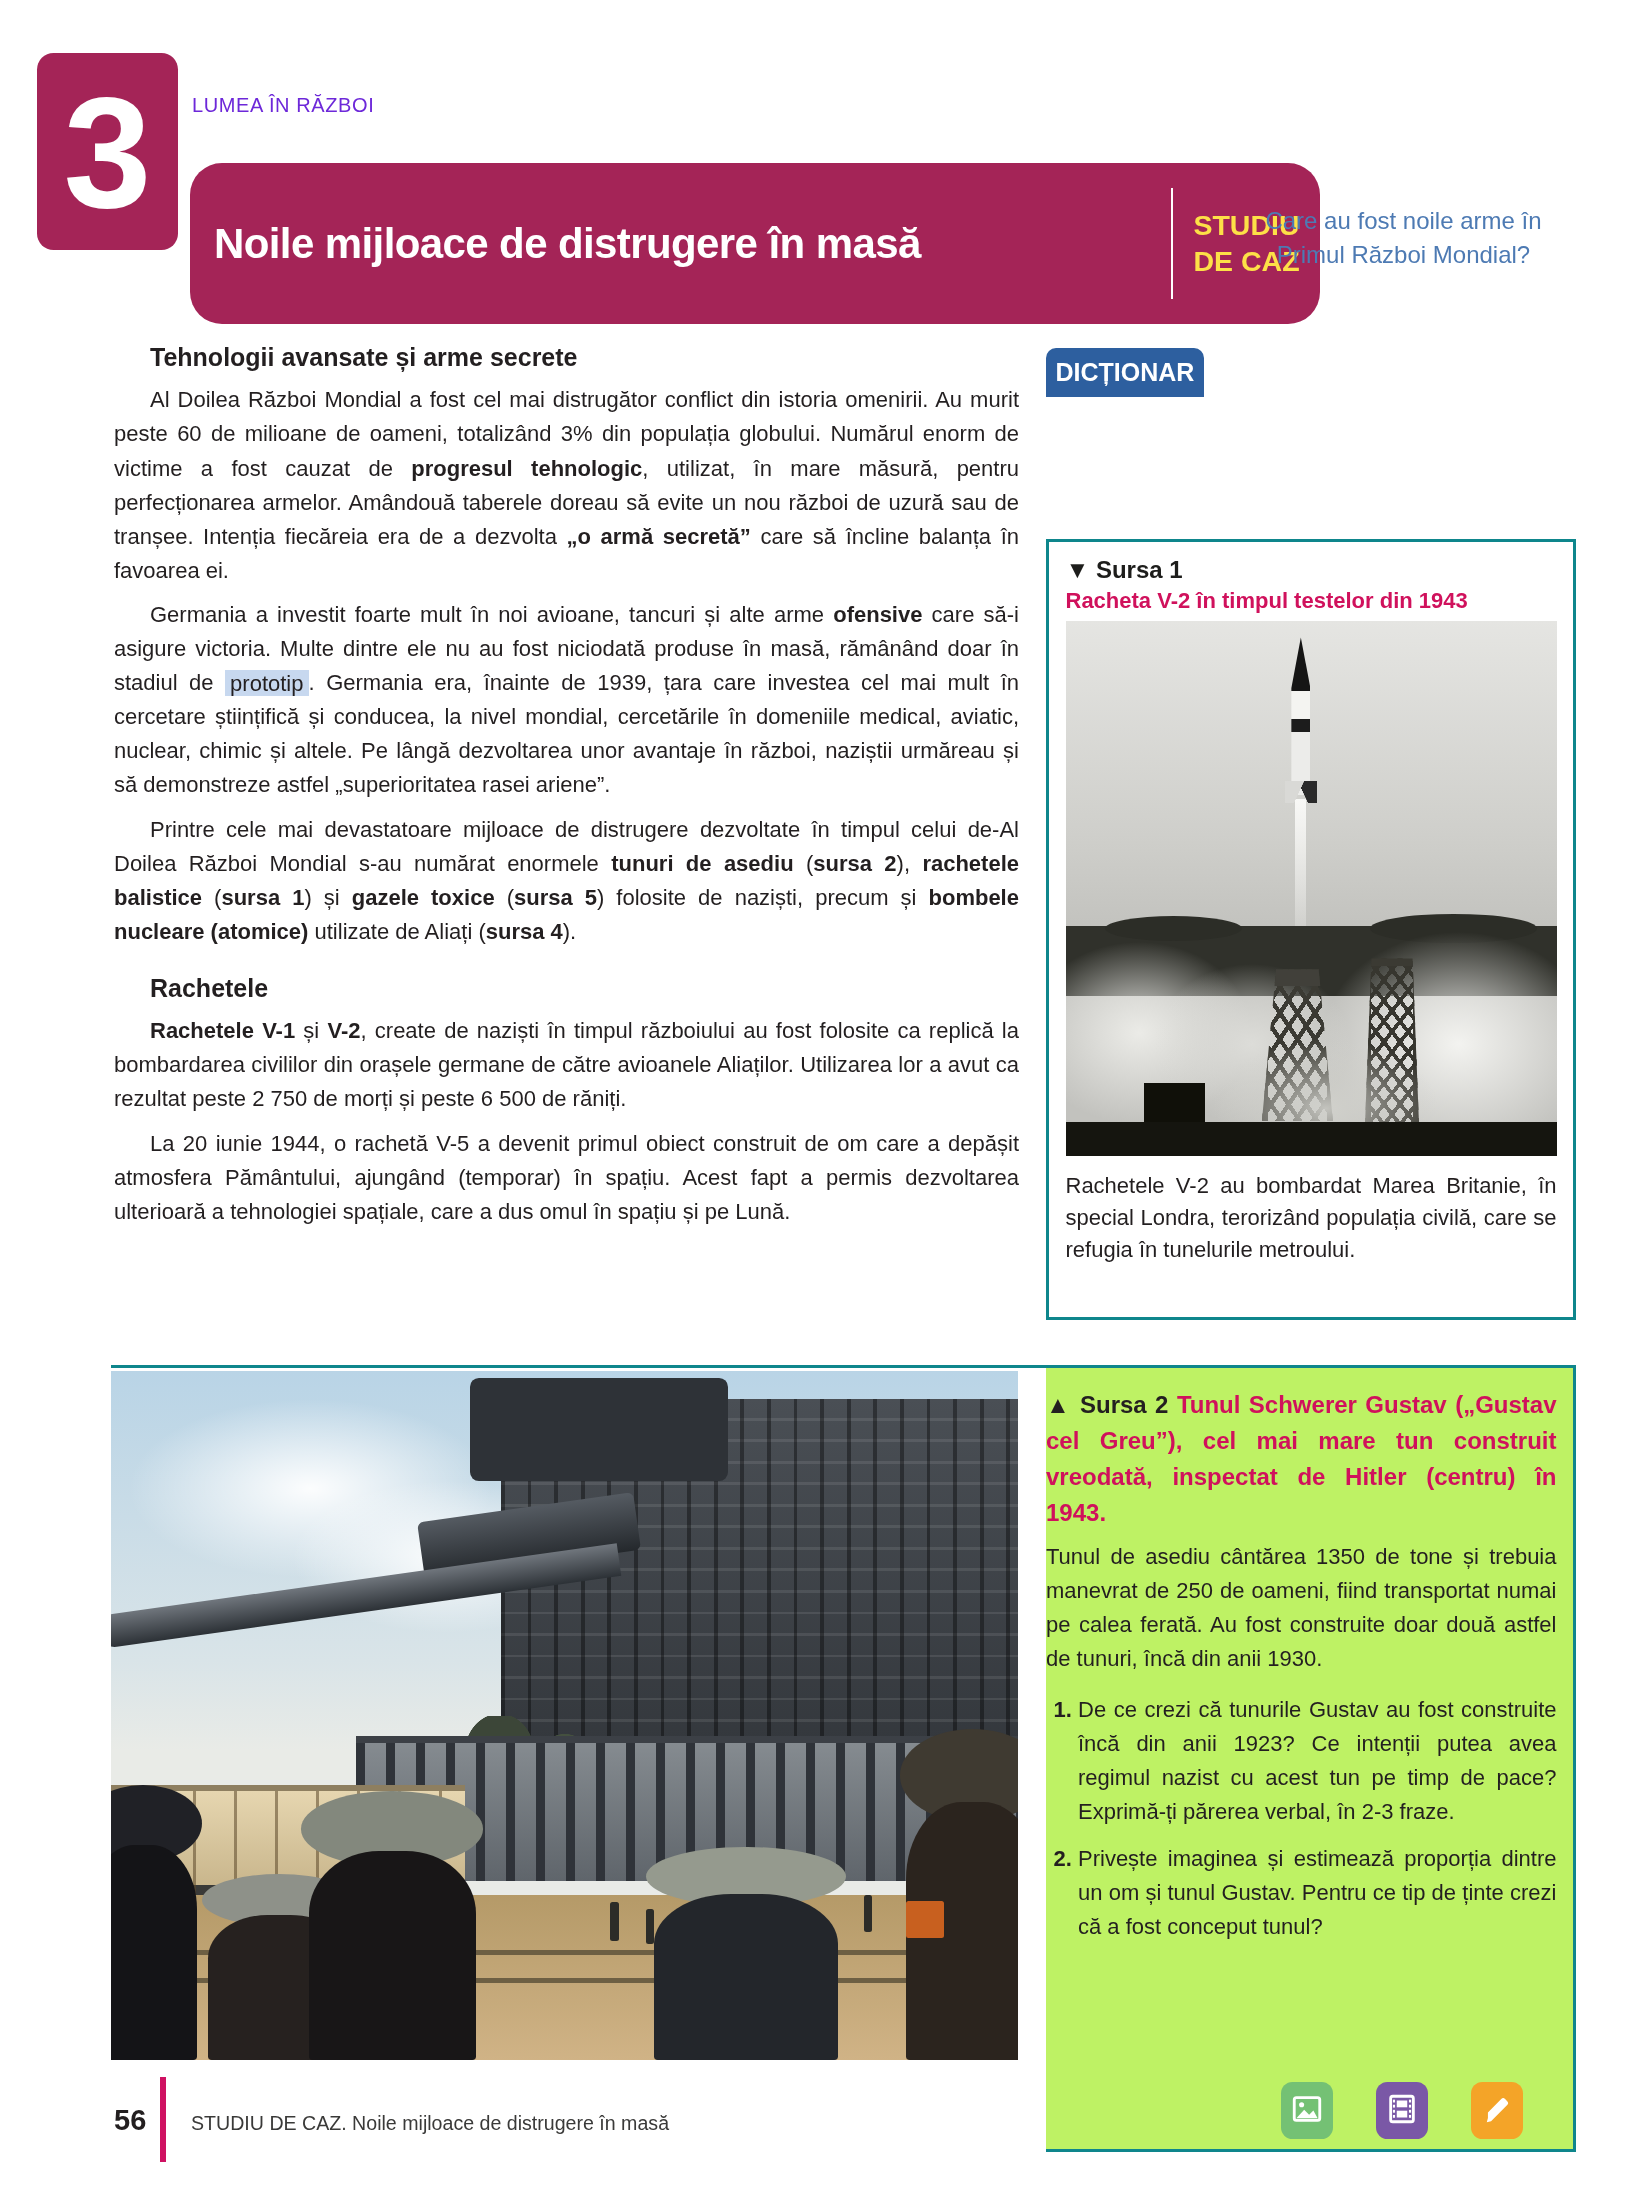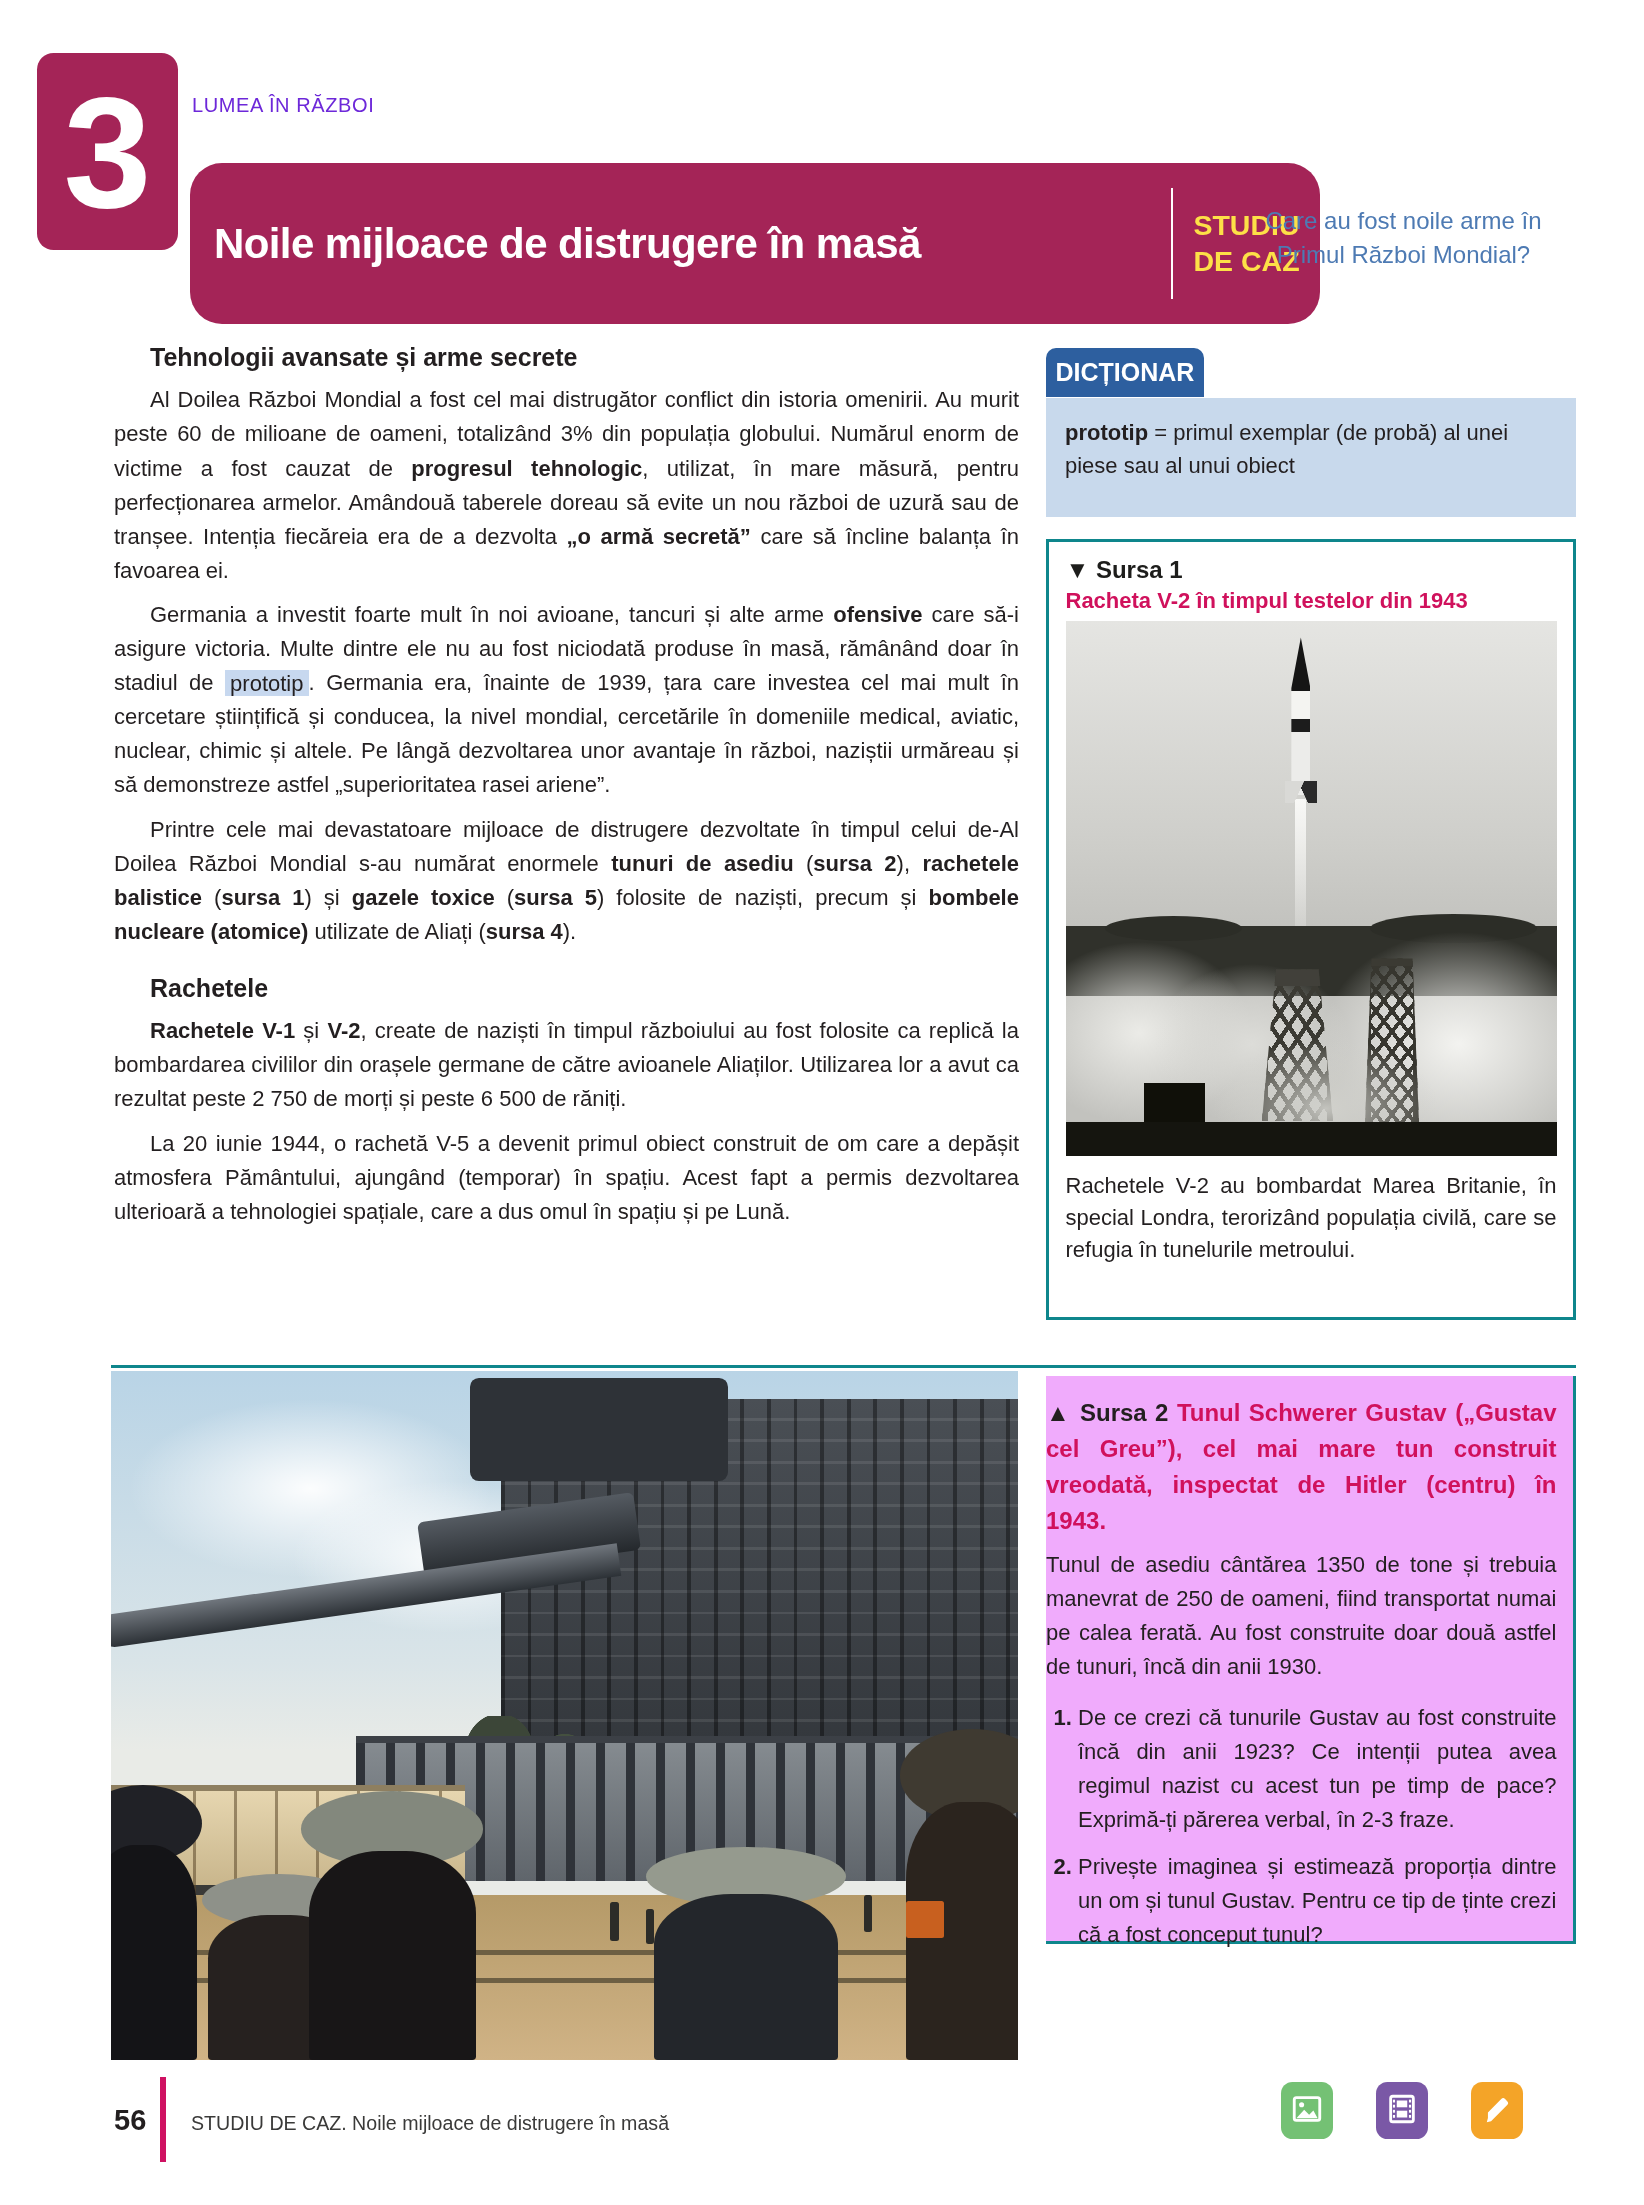--- a/index.html
+++ b/index.html
@@ -108,23 +108,23 @@
   .g-ground{position:absolute;left:0;top:76%;width:100%;height:24%;
     background:linear-gradient(180deg,#b59a68,#d0b386);}
   .g-rail{position:absolute;left:0;top:84%;width:100%;height:5px;background:#6d5f43;}
   .g-rail.r2{top:88%;}
   .g-figure{position:absolute;background:#2c2c28;border-radius:2.5px;}
   .officer{position:absolute;bottom:0;}
   .officer .cap{position:absolute;left:0;top:0;width:100%;height:28%;border-radius:50%;}
   .officer .coat{position:absolute;left:4%;top:22%;width:92%;height:78%;border-radius:42% 42% 3.8px 3.8px/30% 30% 3.8px 3.8px;}
   .armband{position:absolute;left:4%;top:52%;width:26%;height:11%;background:#c8601f;border-radius:2.5px;}
   
-  .sursa2-box{position:absolute;left:935px;top:8px;width:530px;height:568px;
+  .sursa2-box{position:absolute;left:935px;top:0;width:530px;height:784px;
     border-right:3.2px solid var(--teal);border-bottom:3.2px solid var(--teal);
-    padding:19px 16.5px 0 0;background:#f0abfc;}
+    padding:19px 16.5px 0 0;background:#bef264;}
   .sursa2-head{font-size:24px;line-height:1.5;font-weight:bold;text-align:justify;}
   .sursa2-body{font-size:22px;line-height:1.55;text-align:justify;margin-top:8.9px;}
   .sursa2-questions{margin:16.5px 0 0 0;padding:0 0 0 32px;font-size:22px;line-height:1.55;}
   .sursa2-questions li{text-align:justify;margin-bottom:12.7px;}
   .sursa2-questions li::marker{font-weight:bold;}
   
   .page-num{position:absolute;left:114px;top:2104px;font-size:29px;font-weight:bold;}
   .footer-bar{position:absolute;left:160px;top:2077px;width:6.3px;height:85px;background:#cf1162;}
   .footer-label{position:absolute;left:191px;top:2112px;font-size:19.6px;color:#3a3a39;}
   .footer-icons{position:absolute;left:1281px;top:2082px;display:flex;gap:43px;}
@@ -154,21 +154,20 @@
     <h3 class="sec-head">Tehnologii avansate și arme secrete</h3>
     <p class="bodyp"><span>Al Doilea Război Mondial a fost cel mai distrugător conflict din istoria omenirii. Au murit peste 60 de milioane de oameni, totalizând 3% din populația globului. Numărul enorm de victime a fost cauzat de </span><span class="b">progresul tehnologic</span><span>, utilizat, în mare măsură, pentru perfecționarea armelor. Amândouă taberele doreau să evite un nou război de uzură sau de tranșee. Intenția fiecăreia era de a dezvolta </span><span class="b">„o armă secretă”</span><span> care să încline balanța în favoarea ei.</span></p>
     <p class="bodyp"><span>Germania a investit foarte mult în noi avioane, tancuri și alte arme </span><span class="b">ofensive</span><span> care să-i asigure victoria. Multe dintre ele nu au fost niciodată produse în masă, rămânând doar în stadiul de </span><span class="hl">prototip</span><span>. Germania era, înainte de 1939, țara care investea cel mai mult în cercetare științifică și conducea, la nivel mondial, cercetările în domeniile medical, aviatic, nuclear, chimic și altele. Pe lângă dezvoltarea unor avantaje în război, naziștii urmăreau și să demonstreze astfel „superioritatea rasei ariene”.</span></p>
     <p class="bodyp"><span>Printre cele mai devastatoare mijloace de distrugere dezvoltate în timpul celui de-Al Doilea Război Mondial s-au numărat enormele </span><span class="b">tunuri de asediu</span><span> (</span><span class="b">sursa 2</span><span>), </span><span class="b">rachetele balistice</span><span> (</span><span class="b">sursa 1</span><span>) și </span><span class="b">gazele toxice</span><span> (</span><span class="b">sursa 5</span><span>) folosite de naziști, precum și </span><span class="b">bombele nucleare (atomice)</span><span> utilizate de Aliați (</span><span class="b">sursa 4</span><span>).</span></p>
     <h3 class="sec-head second">Rachetele</h3>
     <p class="bodyp"><span class="b">Rachetele V-1</span><span> și </span><span class="b">V-2</span><span>, create de naziști în timpul războiului au fost folosite ca replică la bombardarea civililor din orașele germane de către avioanele Aliaților. Utilizarea lor a avut ca rezultat peste 2 750 de morți și peste 6 500 de răniți.</span></p>
     <p class="bodyp">La 20 iunie 1944, o rachetă V-5 a devenit primul obiect construit de om care a depășit atmosfera Pământului, ajungând (temporar) în spațiu. Acest fapt a permis dezvoltarea ulterioară a tehnologiei spațiale, care a dus omul în spațiu și pe Lună.</p>
   </div>
 
   <div class="dict-tab">DICȚIONAR</div>
-  <div class="dict-box"><span class="b">prototip</span><span> = primul exemplar (de probă) al unei piese sau al unui obiect</span></div>
 
   <div class="sursa1-box">
     <div class="src-head">
       <span>▼</span>
       <span>Sursa 1</span>
     </div>
     <div class="sursa1-title">Racheta V-2 în timpul testelor din 1943</div>
     <div class="v2-photo">
       <div class="v2-trail"></div>
       <div class="v2-rocket"></div>

